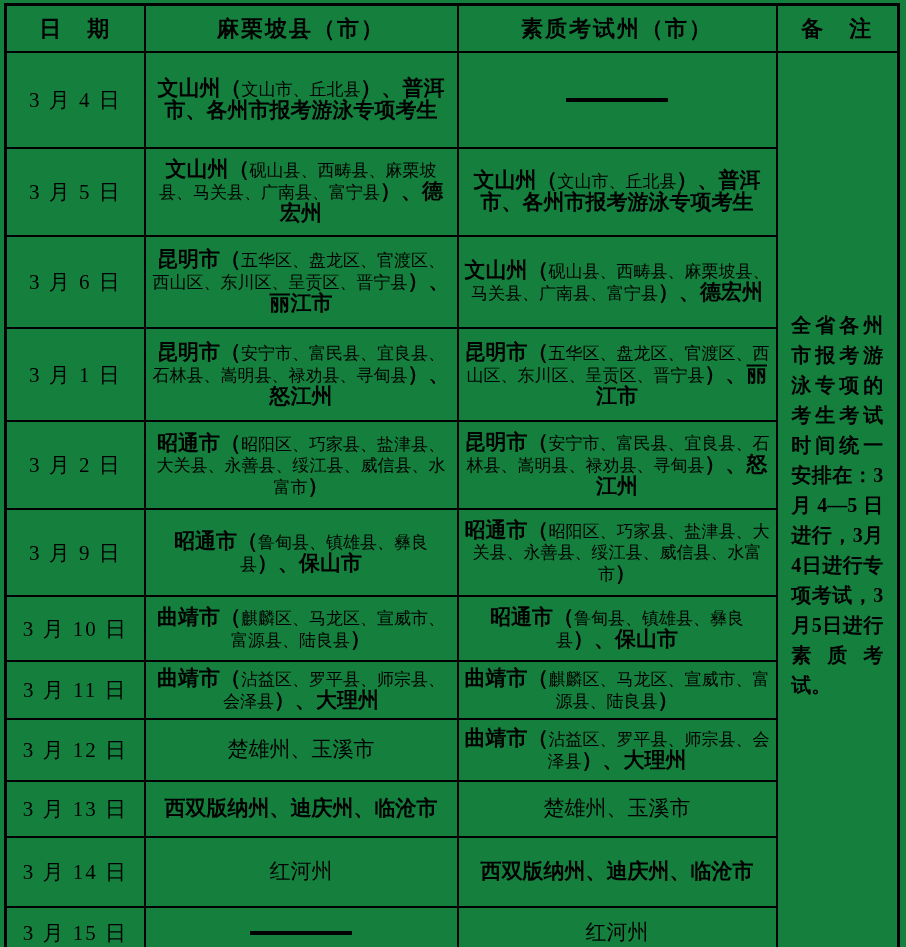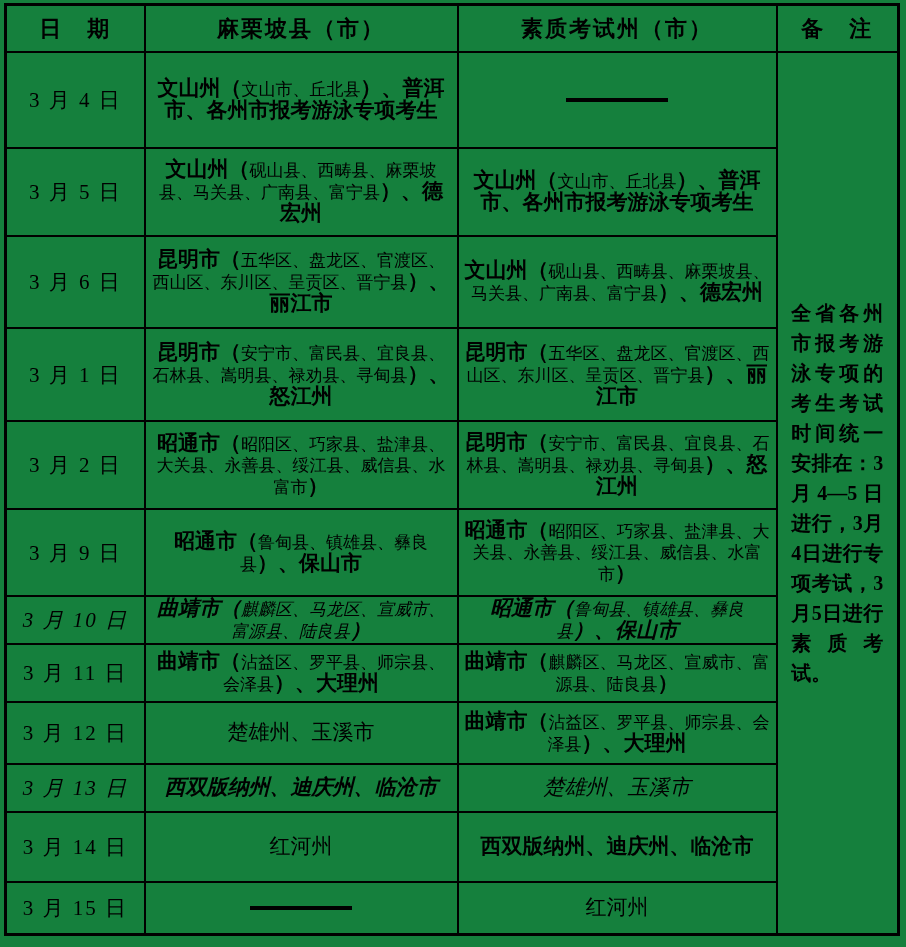--- a/index.html
+++ b/index.html
@@ -119,36 +119,36 @@
         <tr style="height: 88px;">
           <td class="date-cell">3 月 2 日</td>
           <td class="content-cell"><span class="run-b">昭通市（</span><span class="run-r">昭阳区、巧家县、盐津县、大关县、永善县、绥江县、威信县、水富市</span><span class="run-b">）</span></td>
           <td class="content-cell"><span class="run-b">昆明市（</span><span class="run-r">安宁市、富民县、宜良县、石林县、嵩明县、禄劝县、寻甸县</span><span class="run-b">）、怒江州</span></td>
         </tr>
         <tr style="height: 87px;">
           <td class="date-cell">3 月 9 日</td>
           <td class="content-cell"><span class="run-b">昭通市（</span><span class="run-r">鲁甸县、镇雄县、彝良县</span><span class="run-b">）、保山市</span></td>
           <td class="content-cell"><span class="run-b">昭通市（</span><span class="run-r">昭阳区、巧家县、盐津县、大关县、永善县、绥江县、威信县、水富市</span><span class="run-b">）</span></td>
         </tr>
-        <tr style="height: 48px; font-style: italic;">
+        <tr style="height: 65px;">
           <td class="date-cell">3 月 10 日</td>
           <td class="content-cell"><span class="run-b">曲靖市（</span><span class="run-r">麒麟区、马龙区、宣威市、富源县、陆良县</span><span class="run-b">）</span></td>
           <td class="content-cell"><span class="run-b">昭通市（</span><span class="run-r">鲁甸县、镇雄县、彝良县</span><span class="run-b">）、保山市</span></td>
         </tr>
         <tr style="height: 58px;">
           <td class="date-cell">3 月 11 日</td>
           <td class="content-cell"><span class="run-b">曲靖市（</span><span class="run-r">沾益区、罗平县、师宗县、会泽县</span><span class="run-b">）、大理州</span></td>
           <td class="content-cell"><span class="run-b">曲靖市（</span><span class="run-r">麒麟区、马龙区、宣威市、富源县、陆良县</span><span class="run-b">）</span></td>
         </tr>
         <tr style="height: 62px;">
           <td class="date-cell">3 月 12 日</td>
           <td class="content-cell"><span class="run-m">楚雄州、玉溪市</span></td>
           <td class="content-cell"><span class="run-b">曲靖市（</span><span class="run-r">沾益区、罗平县、师宗县、会泽县</span><span class="run-b">）、大理州</span></td>
         </tr>
-        <tr style="height: 48px; font-style: italic;">
+        <tr style="height: 56px;">
           <td class="date-cell">3 月 13 日</td>
           <td class="content-cell"><span class="run-b">西双版纳州、迪庆州、临沧市</span></td>
           <td class="content-cell"><span class="run-m">楚雄州、玉溪市</span></td>
         </tr>
         <tr style="height: 70px;">
           <td class="date-cell">3 月 14 日</td>
           <td class="content-cell"><span class="run-m">红河州</span></td>
           <td class="content-cell"><span class="run-b">西双版纳州、迪庆州、临沧市</span></td>
         </tr>
         <tr style="height: 52px;">

